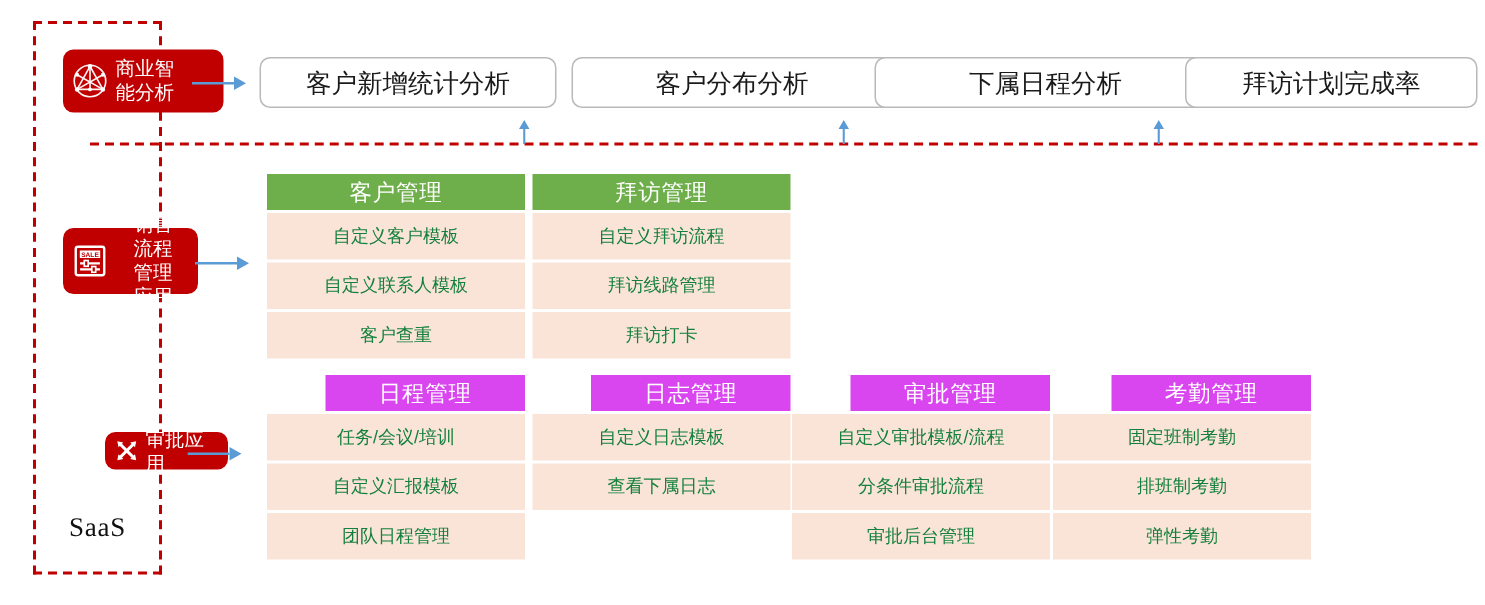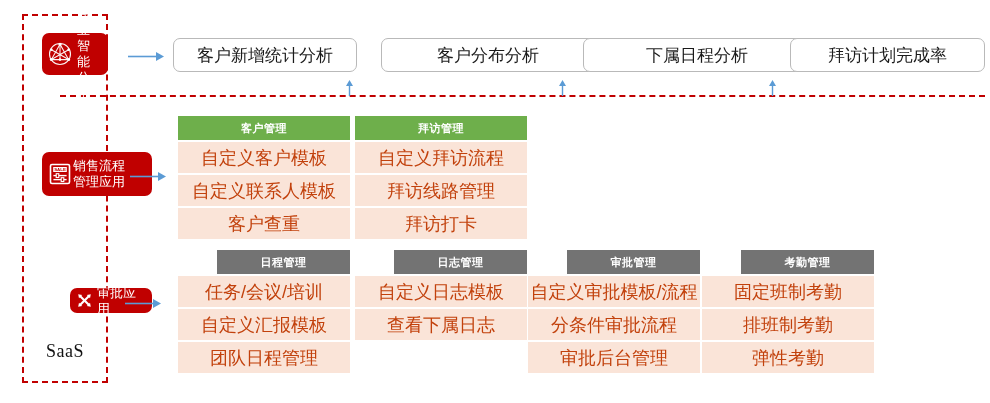--- a/index.html
+++ b/index.html
@@ -35,48 +35,48 @@
   
   .badge{
     position:absolute;background:#c00000;border-radius:7px;
     display:flex;align-items:center;color:#fff;box-sizing:border-box;
   }
   .badge .bicon{flex:0 0 auto;display:flex;align-items:center;justify-content:center;}
   .badge .btext{
     font-size:13px;line-height:16px;white-space:pre-line;
     font-family:"Liberation Sans","DejaVu Sans",sans-serif;
   }
-  #badge-bi{left:42px;top:33px;width:66px;height:42px;padding:0 6px 0 5px;gap:4px;}
-  #badge-sales{left:42px;top:152px;width:110px;height:44px;padding:0 6px 0 5px;gap:0;}
+  #badge-bi{left:42px;top:33px;width:107px;height:42px;padding:0 6px 0 5px;gap:4px;}
+  #badge-sales{left:42px;top:152px;width:90px;height:44px;padding:0 6px 0 5px;gap:16px;}
   #badge-approval{left:42px;top:288px;width:82px;height:25px;padding:0 7px 0 7px;gap:5px;margin-left:28px;}
 
   
   .r-arrow{position:absolute;height:11px;width:40px;}
 
   
   .topbtn{
     position:absolute;top:38px;height:34px;
     border:1px solid #b9b9b9;border-radius:7px;background:#fff;
     display:flex;align-items:center;justify-content:center;
     font-size:17px;color:#1a1a1a;box-sizing:border-box;
     font-family:"Liberation Sans","DejaVu Sans",sans-serif;
   }
 
   
   .col{position:absolute;width:172px;}
   .col .chead{
     height:24px;display:flex;align-items:center;justify-content:center;
-    color:#ffffff;font-size:11px;font-weight:bold;letter-spacing:.5px;text-align:right;
+    color:#ffffff;font-size:15px;font-weight:normal;letter-spacing:.5px;text-align:right;
   }
   .col.green .chead{background:#6EAF4B;}
-  .col.blue  .chead{background:#737373;margin-left:39px;}
+  .col.blue  .chead{background:#d946ef;margin-left:39px;}
   .col .citem{
     height:31px;background:#FAE4D8;margin-top:2px;
     display:flex;align-items:center;justify-content:center;
-    font-size:18px;color:#c2410c;
+    font-size:12px;color:#15803d;
   }
 </style>
 </head>
 <body>
 
 <div class="stage">
 
   <div class="saas-box"></div>
   <div class="saas-label">SaaS</div>
 
@@ -169,21 +169,21 @@
     </span>
     <span class="btext">审批应用</span>
   </div>
   <div class="r-arrow" style="left:125px;top:295px;">
     <svg width="40" height="11" viewBox="0 0 40 11">
         <path d="M0 5.5 L28 5.5" stroke="#5b9bd5" stroke-width="1.6"></path>
         <path d="M28 1 L36 5.5 L28 10 Z" fill="#5b9bd5"></path>
       </svg>
   </div>
 
-  <div class="topbtn" style="left:173px;width:184px;">
+  <div class="topbtn" style="left:173px;width:198px;">
     <span>客户新增统计分析</span>
   </div>
   <div class="topbtn" style="left:381px;width:214px;">
     <span>客户分布分析</span>
   </div>
   <div class="topbtn" style="left:583px;width:228px;">
     <span>下属日程分析</span>
   </div>
   <div class="topbtn" style="left:790px;width:195px;">
     <span>拜访计划完成率</span>

